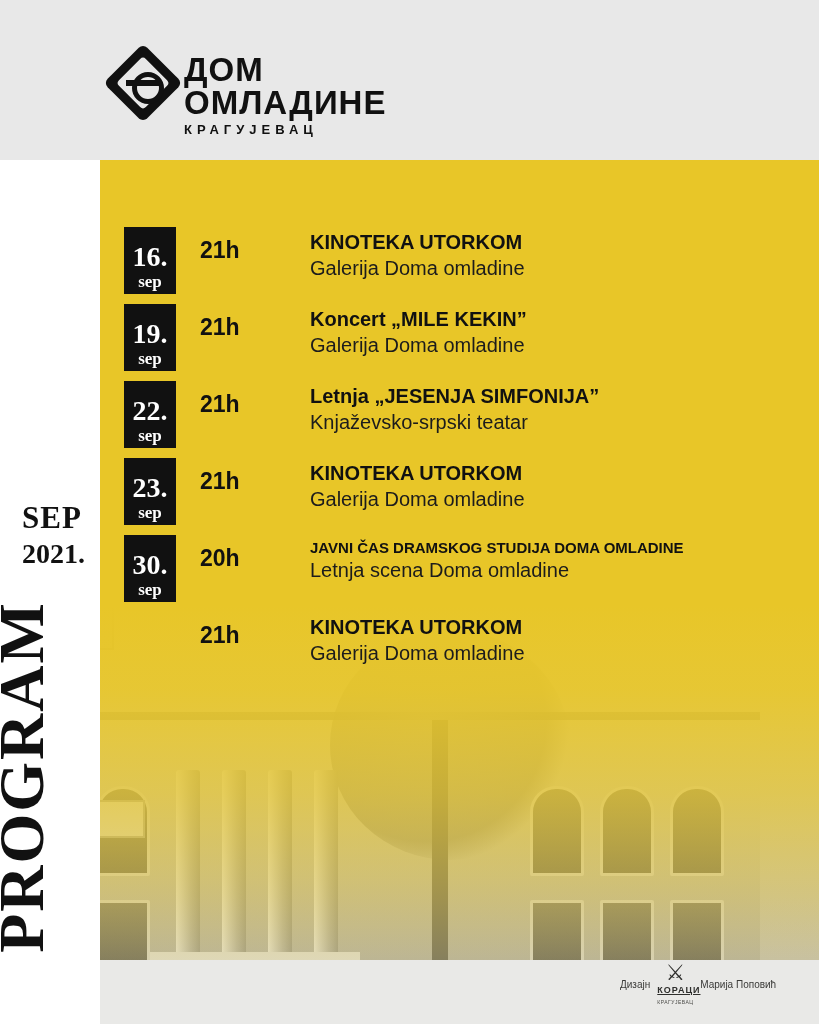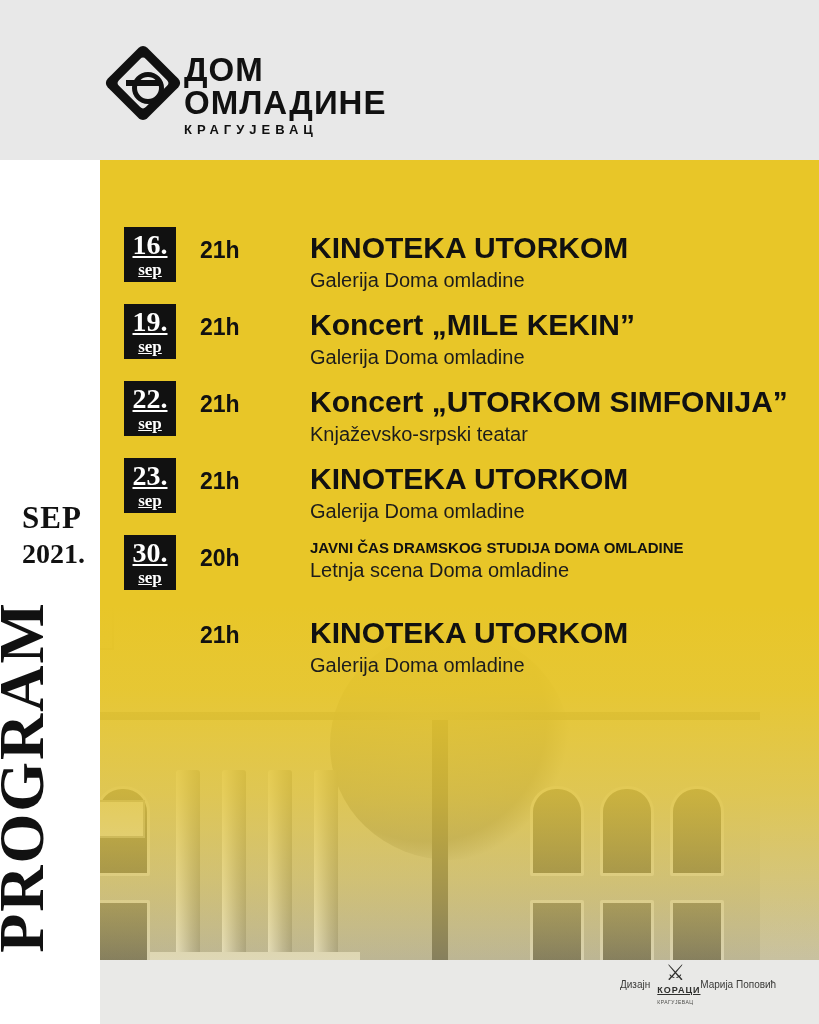--- a/index.html
+++ b/index.html
@@ -232,23 +232,22 @@
     display: flex;
     justify-content: center;
     padding-top: 2px;
   }
   .date-badge {
     width: 52px;
     background: #111111;
     color: #ffffff;
     text-align: center;
     font-family: "Liberation Serif", serif;
-    padding: 4px 0 4px 0;
+    padding: 16px 0 4px 0;
     line-height: 1;
-    text-decoration: underline;
   }
   .date-day {
     display: block;
     font-size: 28px;
     font-weight: bold;
     letter-spacing: 0px;
   }
   .date-mon {
     display: block;
     font-size: 17px;
@@ -260,21 +259,21 @@
     font-size: 23px;
     font-weight: bold;
     color: #111111;
     padding-top: 12px;
   }
   .info-col {
     flex: 1 1 auto;
     padding-top: 6px;
   }
   .title {
-    font-size: 30px;
+    font-size: 20px;
     font-weight: bold;
     color: #111111;
     line-height: 1.15;
     letter-spacing: 0px;
   }
   .title.small {
     font-size: 15px;
   }
   .venue {
     font-size: 20px;
@@ -407,21 +406,21 @@
 
     <div class="row">
       <div class="date-col">
         <div class="date-badge">
           <span class="date-day">22.</span>
           <span class="date-mon">sep</span>
         </div>
       </div>
       <div class="time-col">21h</div>
       <div class="info-col">
-        <div class="title">Koncert „UTORKOM SIMFONIJA”</div>
+        <div class="title">Letnja „JESENJA SIMFONIJA”</div>
         <div class="venue">Knjaževsko-srpski teatar</div>
       </div>
     </div>
 
     <div class="row">
       <div class="date-col">
         <div class="date-badge">
           <span class="date-day">23.</span>
           <span class="date-mon">sep</span>
         </div>

